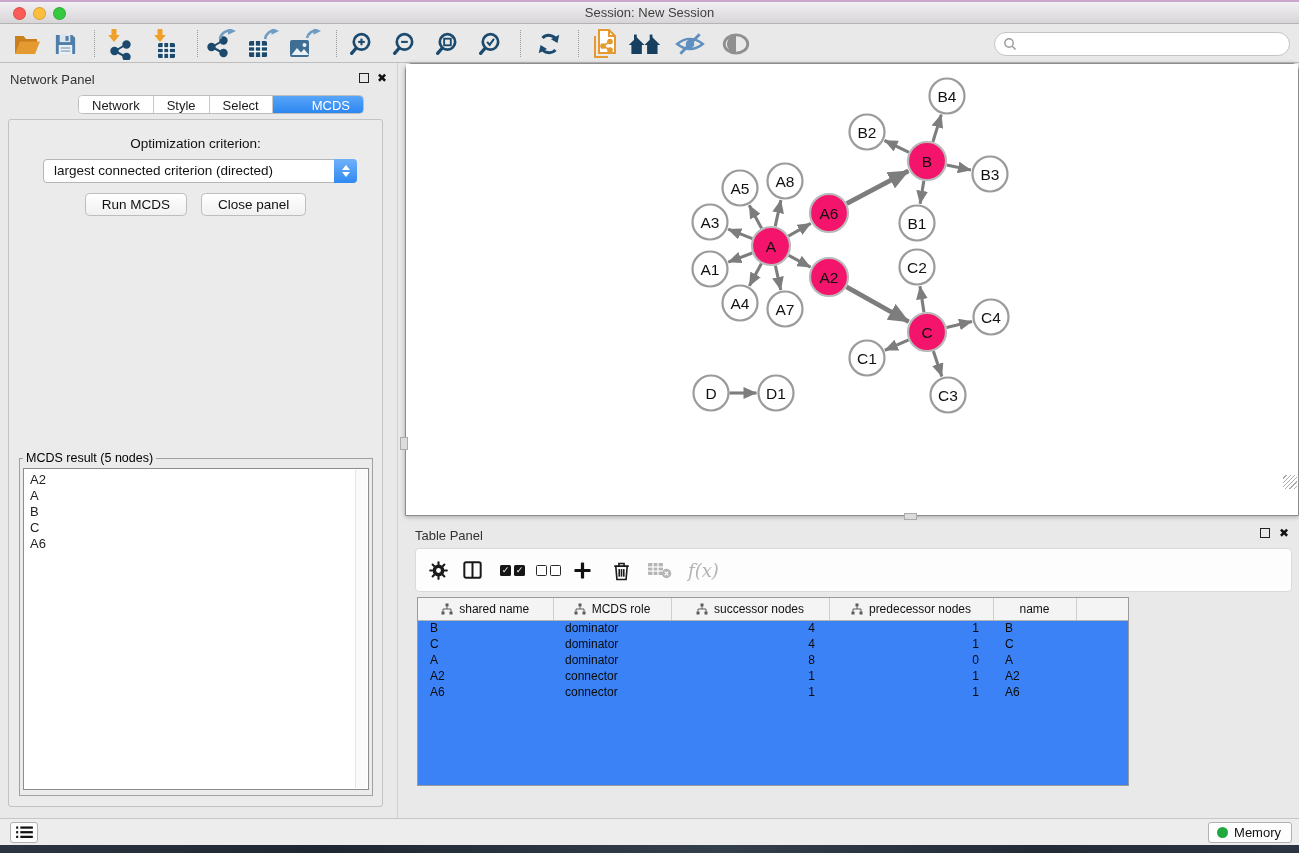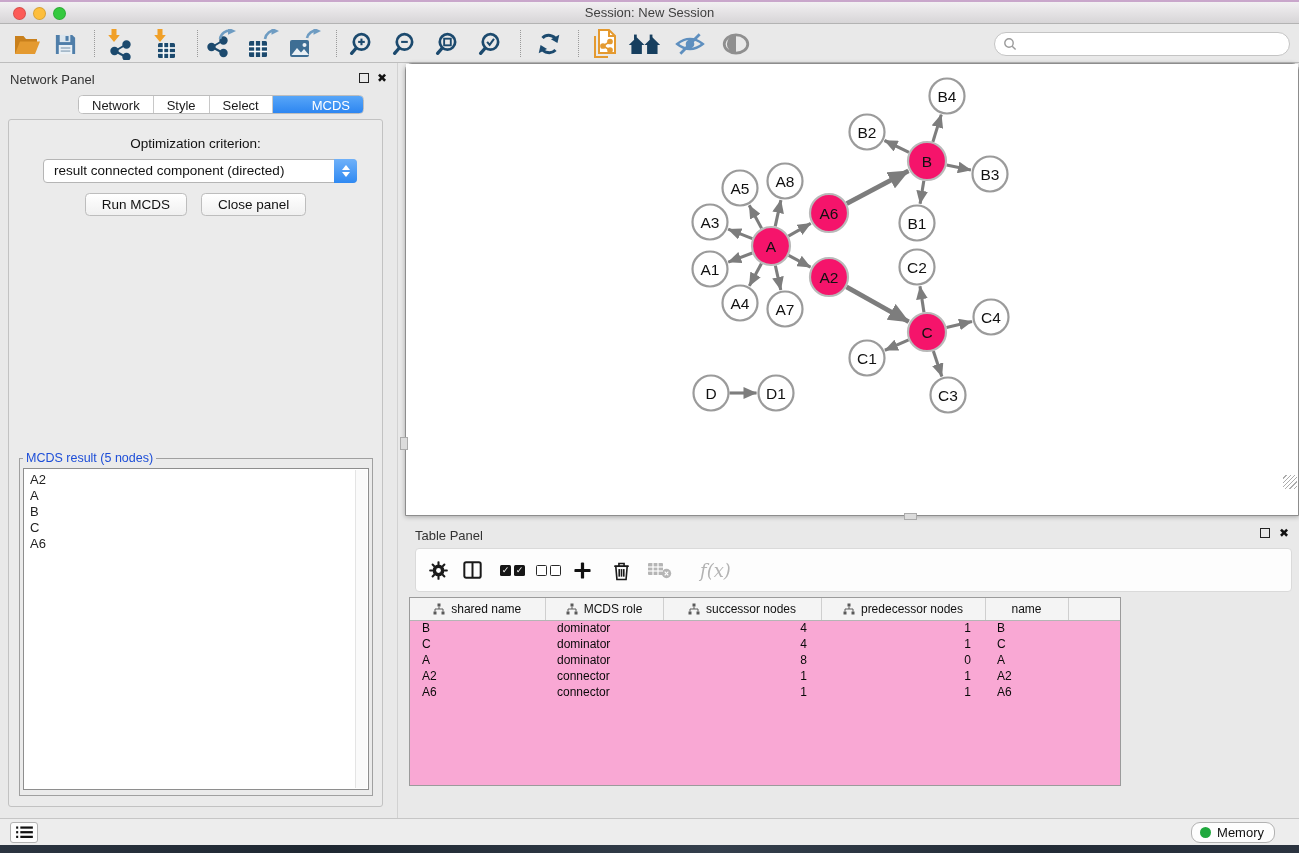--- a/index.html
+++ b/index.html
@@ -50,21 +50,21 @@
   .dd-stepper { position:absolute; right:-1px; top:-1px; width:23px; height:24px;
     background:linear-gradient(#6FB1F9,#2F89F2); border-radius:0 4px 4px 0;
     display:flex; flex-direction:column; align-items:center; justify-content:center; gap:2px; }
   .tri-up { width:0; height:0; border-left:4px solid transparent; border-right:4px solid transparent; border-bottom:5px solid #fff; }
   .tri-down { width:0; height:0; border-left:4px solid transparent; border-right:4px solid transparent; border-top:5px solid #fff; }
   .cp-buttons { position:absolute; top:73px; width:100%; display:flex; justify-content:center; gap:14px; }
   .btn { height:23px; padding:0 16px; background:linear-gradient(#FFFFFF,#F0F0F0);
     border:1px solid #BDBDBD; border-radius:4.5px; font-size:13.5px; color:#111; font-family:inherit; }
   .result-fieldset { position:absolute; left:10px; top:331px; width:354px; height:345px;
     border:1px solid #A0A0A0; background:transparent; }
-  .result-fieldset legend { font-size:12.5px; color:#1d4ed8; padding:0 3px; margin-left:3px; }
+  .result-fieldset legend { font-size:12.5px; color:#000000; padding:0 3px; margin-left:3px; }
   .result-list { position:absolute; left:3px; right:3px; top:3px; bottom:5px;
     background:#fff; border:1px solid #8E8E8E; font-size:13px; line-height:16px;
     padding:3px 0 3px 6px; overflow:hidden; }
   .result-scroll { position:absolute; right:1px; top:1px; bottom:1px; width:12px;
     background:#FAFAFA; border-left:1px solid #E4E4E4; }
   
   .network-window { position:absolute; left:405px; top:0; width:894px; height:453px;
     background:#fff; border:1px solid #8D8D8D; border-radius:7px 7px 0 0;
     box-shadow:0 1px 5px rgba(0,0,0,.28); }
   .net-titlebar { height:25px; background:linear-gradient(#EDEDED,#D5D5D5);
@@ -83,38 +83,38 @@
   .table-panel { position:absolute; left:405px; top:456px; width:894px; height:299px; }
   .tp-float { left:855px; top:9px; } .tp-close { left:874px; top:9px; }
   .tp-toolbar { position:absolute; left:10px; top:29px; width:877px; height:44px;
     background:#FDFDFD; border:1px solid #DADADA; border-radius:4px; }
   .tpi { position:absolute; top:0; height:42px; display:flex; align-items:center; }
   .cb { display:inline-block; width:11px; height:11px; margin-right:3px; }
   .cb.on { background:#161616; color:#fff; font-size:9px; line-height:11px; text-align:center; border-radius:1.5px; }
   .cb.off { border:1.7px solid #2A2A2A; border-radius:1.5px; background:#fff; }
   .fx { font-family:"DejaVu Serif","Liberation Serif",serif; font-style:italic;
     font-size:18px; color:#B3B3B3; }
-  .tp-table-wrap { position:absolute; left:4px; top:78px; width:712px; height:189px;
-    background:#f9a8d4; border:1px solid #9B9B9B; overflow:hidden; }
+  .tp-table-wrap { position:absolute; left:12px; top:78px; width:712px; height:189px;
+    background:#3b82f6; border:1px solid #9B9B9B; overflow:hidden; }
   table.datatable { border-collapse:collapse; width:100%; table-layout:fixed; font-size:12px; }
   .datatable th { height:22px; background:#F4F4F4; border-bottom:1px solid #B5B5B5;
     border-right:1px solid #CFCFCF; font-weight:normal; color:#111; }
   .datatable th:last-child { border-right:none; }
   .th-inner { display:flex; align-items:center; justify-content:center; gap:6px; }
   .datatable td { height:16px; padding:0 12px; color:#0A0A0A; white-space:nowrap; overflow:hidden; }
   .datatable td.num { text-align:right; padding-right:14px; }
   .tp-tabs { position:absolute; left:267px; top:270px; }
   
   .statusbar { position:absolute; top:818px; left:0; width:1299px; height:27px;
     background:#EDEDED; border-top:1px solid #C6C6C6; }
   .list-btn { position:absolute; left:10px; top:3px; width:28px; height:21px;
     background:#FDFDFD; border:1px solid #B2B2B2; border-radius:3px;
     display:flex; align-items:center; justify-content:center; }
-  .memory-btn { position:absolute; right:24px; top:3px; height:21px; padding:0 10px 0 8px;
-    background:#FDFDFD; border:1px solid #B2B2B2; border-radius:9px;
+  .memory-btn { position:absolute; right:7px; top:3px; height:21px; padding:0 10px 0 8px;
+    background:#FDFDFD; border:1px solid #B2B2B2; border-radius:3px;
     display:flex; align-items:center; gap:6px; font-size:13px; color:#111; }
   .green-dot { width:11px; height:11px; border-radius:50%; background:#1FA83D; }
   .desktop-strip { position:absolute; top:845px; left:0; width:1299px; height:8px;
     background:linear-gradient(90deg,#2B3440,#1E2731 25%,#343F4C 55%,#222B36 80%,#2B3440); }
 </style>
 </head>
 <body>
 
 <div class="titlebar">
   <div class="lights">
@@ -301,21 +301,21 @@
     <div class="close-btn cp-close">✖</div>
     <div class="segtabs cp-tabs" id="cp-tabs">
         <div class="seg">Network</div>
         <div class="seg">Style</div>
         <div class="seg">Select</div>
         <div class="seg active">MCDS</div>
       </div>
     <div class="cp-body">
       <div class="opt-label">Optimization criterion:</div>
       <div class="dropdown">
-        <span class="dd-text">result connected component (directed)</span>
+        <span class="dd-text">largest connected criterion (directed)</span>
         <span class="dd-stepper">
             <span class="tri-up"></span>
             <span class="tri-down"></span>
           </span>
       </div>
       <div class="cp-buttons">
         <button class="btn">Run MCDS</button>
         <button class="btn">Close panel</button>
       </div>
       <fieldset class="result-fieldset">
@@ -510,21 +510,21 @@
             </g>
             <g stroke="#fff" stroke-width="1.2">
               <line x1="1" y1="7" x2="16" y2="7"></line>
               <line x1="1" y1="11" x2="16" y2="11"></line>
               <line x1="6" y1="3" x2="6" y2="15"></line>
               <line x1="11" y1="3" x2="11" y2="15"></line>
               <path d="M17.7 11.7 l3.6 3.6 M21.3 11.7 l-3.6 3.6"></path>
             </g>
           </svg>
       </span>
-      <span class="tpi fx" style="left:284px">f(x)</span>
+      <span class="tpi fx" style="left:272px">f(x)</span>
     </div>
 
     <div class="tp-table-wrap">
       <table class="datatable">
         <colgroup>
           <col style="width:135px">
             <col style="width:118px">
             <col style="width:158px">
           <col style="width:164px">
             <col style="width:83px">

